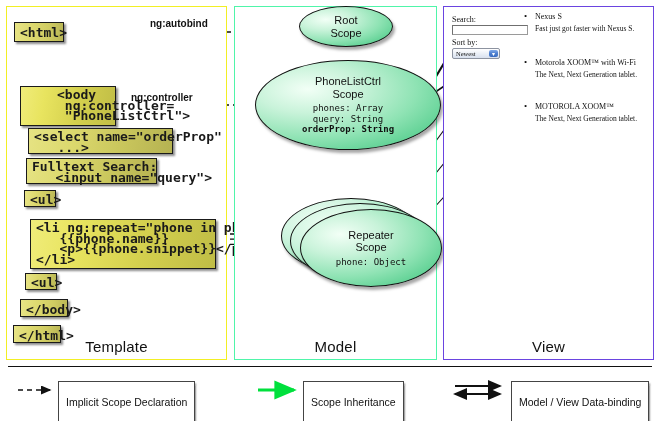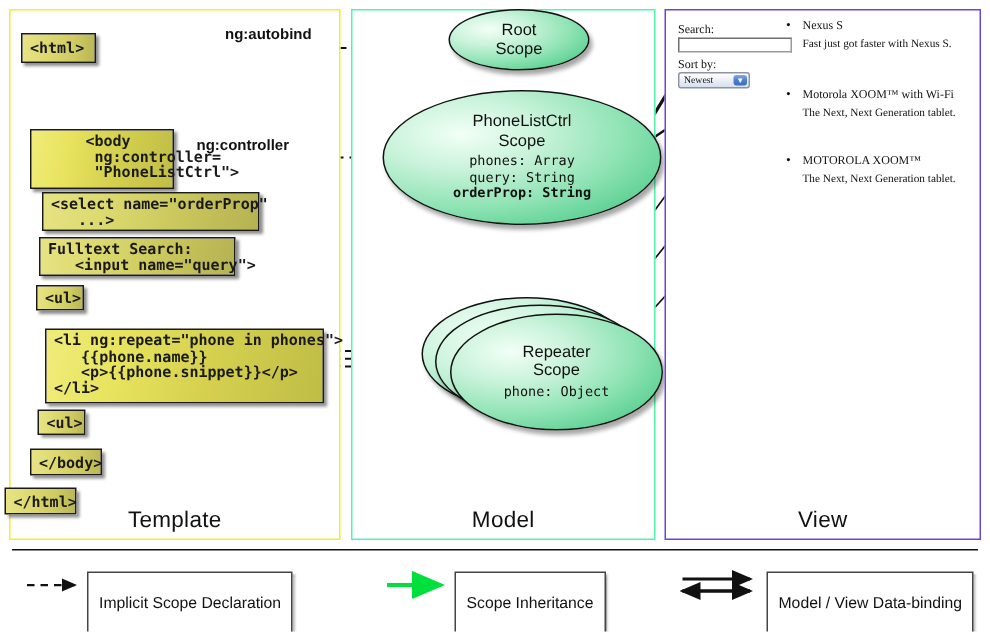--- a/index.html
+++ b/index.html
@@ -24,21 +24,21 @@
   }
   .col-template .col-label{text-align:center;}
 
   
   .ybox{
     position:absolute;box-sizing:border-box;
     background:linear-gradient(180deg,#fdfa8f 0%,#f2ed45 45%,#e4dc1e 100%);
     border:1.4px solid #1a1a1a;
     box-shadow:2px 2px 2px rgba(0,0,0,.45);
     font-family:"DejaVu Sans Mono","Liberation Mono",monospace;
-    font-size:10px;line-height:10.5px;color:#1a1a1a;
+    font-size:13px;line-height:10.5px;color:#1a1a1a;
     padding:3px 5px;white-space:pre;font-weight:bold;
   }
   .ybox.olive{
     background:linear-gradient(95deg,#e8e486 0%,#ddd96f 35%,#cfcb62 70%,#b9b655 100%);
   }
   .ybox.olive2{
     background:linear-gradient(100deg,#e6e383 0%,#dcd96e 30%,#c9c65c 65%,#b5b252 100%);
   }
   .ybox.big{
     background:linear-gradient(100deg,#f0ec7a 0%,#e8e45f 25%,#d4d04e 60%,#c0bd46 100%);
@@ -187,21 +187,21 @@
 
   <div class="ybox big" style="left:30px;top:219px;width:186px;height:50px;">&lt;li ng:repeat="phone in phones"&gt;
    {{phone.name}}
    &lt;p&gt;{{phone.snippet}}&lt;/p&gt;
 &lt;/li&gt;</div>
 
   <div class="ybox olive" style="left:25px;top:273px;width:32px;height:17px;line-height:12px;">&lt;ul&gt;</div>
 
   <div class="ybox olive" style="left:20px;top:299px;width:48px;height:18px;line-height:13px;">&lt;/body&gt;</div>
 
-  <div class="ybox olive" style="left:3px;top:325px;width:48px;height:18px;line-height:13px;">&lt;/html&gt;</div>
+  <div class="ybox olive" style="left:13px;top:325px;width:48px;height:18px;line-height:13px;">&lt;/html&gt;</div>
 
   <div class="elabel" style="left:150px;top:18px;">ng:autobind</div>
   <div class="elabel" style="left:131px;top:92px;">ng:controller</div>
   <div class="elabel" style="left:238px;top:220px;">ng:repeat</div>
 
   <div class="col col-model">
     <div class="col-label">Model</div>
   </div>
 
   <div class="ell" style="left:299px;top:6px;width:94px;height:41px;">

